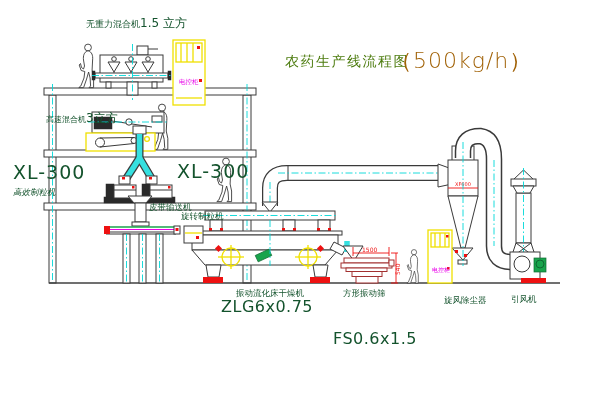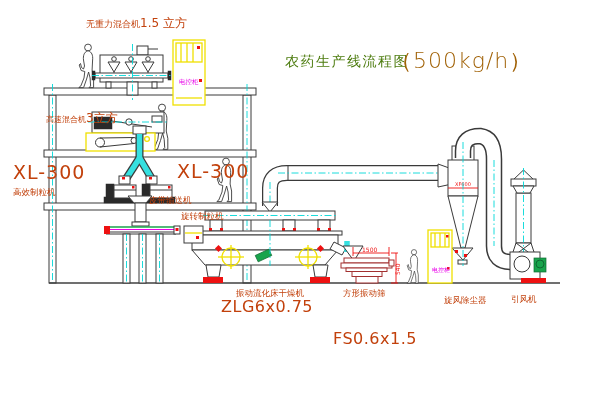--- a/index.html
+++ b/index.html
@@ -1,19 +1,19 @@
 <!DOCTYPE html>
 <html><head>
 <meta charset="utf-8">
 <style>
   html,body{margin:0;padding:0;background:#fff;}
   #canvas{position:relative;width:600px;height:403px;background:#ffffff;overflow:hidden;
           font-family:"DejaVu Sans",sans-serif;}
   #scene{position:absolute;left:0;top:0;}
-  .lbl{position:absolute;color:#c2410c;white-space:nowrap;line-height:1;}
+  .lbl{position:absolute;color:#14532d;white-space:nowrap;line-height:1;}
   .lbl .big{font-size:12px;}
   .sm{font-size:8.5px;}
   .md{font-size:9px;}
   .model{font-size:19px;letter-spacing:1px;}
   .model2{font-size:16px;letter-spacing:0.5px;}
   .title-cn{position:absolute;color:#4d7c0f;font-size:14px;letter-spacing:1.5px;white-space:nowrap;}
   .title-cap{position:absolute;color:#a16207;font-size:22px;font-weight:300;white-space:nowrap;letter-spacing:1px;}
   
   .o{stroke:#3a3a3a;stroke-width:1;fill:none;}
   .w{fill:#ffffff;stroke:#3a3a3a;stroke-width:1;}
@@ -278,26 +278,26 @@
 </svg>
 
 <div class="title-cn" style="left:285px;top:53px;">农药生产线流程图</div>
 <div class="title-cap" style="left:390px;top:46px;">（500kg/h）</div>
 
 <div class="lbl" style="left:86px;top:14px;"><span class="md">无重力混合机</span><span class="big">1.5 立方</span></div>
 
 <div class="lbl" style="left:46px;top:109px;"><span style="font-size:8px;">高速混合机</span><span class="big">3立方</span></div>
 
 <div class="lbl model" style="left:13px;top:163px;">XL-300</div>
-<div class="lbl sm" style="left:13px;top:188px;">高效制粒机</div>
+<div class="lbl sm" style="left:13px;top:188px;font-style:italic;">高效制粒机</div>
 
 <div class="lbl model" style="left:177px;top:162px;">XL-300</div>
 <div class="lbl sm" style="left:181px;top:189px;margin-top:23px;">旋转制粒机</div>
 
-<div class="lbl sm" style="left:149px;top:196px;">皮带输送机</div>
+<div class="lbl sm" style="left:149px;top:203px;">皮带输送机</div>
 
 <div class="lbl sm" style="left:236px;top:289px;">振动流化床干燥机</div>
 <div class="lbl model2" style="left:221px;top:299px;">ZLG6x0.75</div>
 
 <div class="lbl sm" style="left:343px;top:289px;">方形振动筛</div>
 <div class="lbl model2" style="left:333px;top:299px;margin-top:32px;">FS0.6x1.5</div>
 
 <div class="lbl sm" style="left:444px;top:296px;">旋风除尘器</div>
 <div class="lbl sm" style="left:511px;top:295px;">引风机</div>
 

